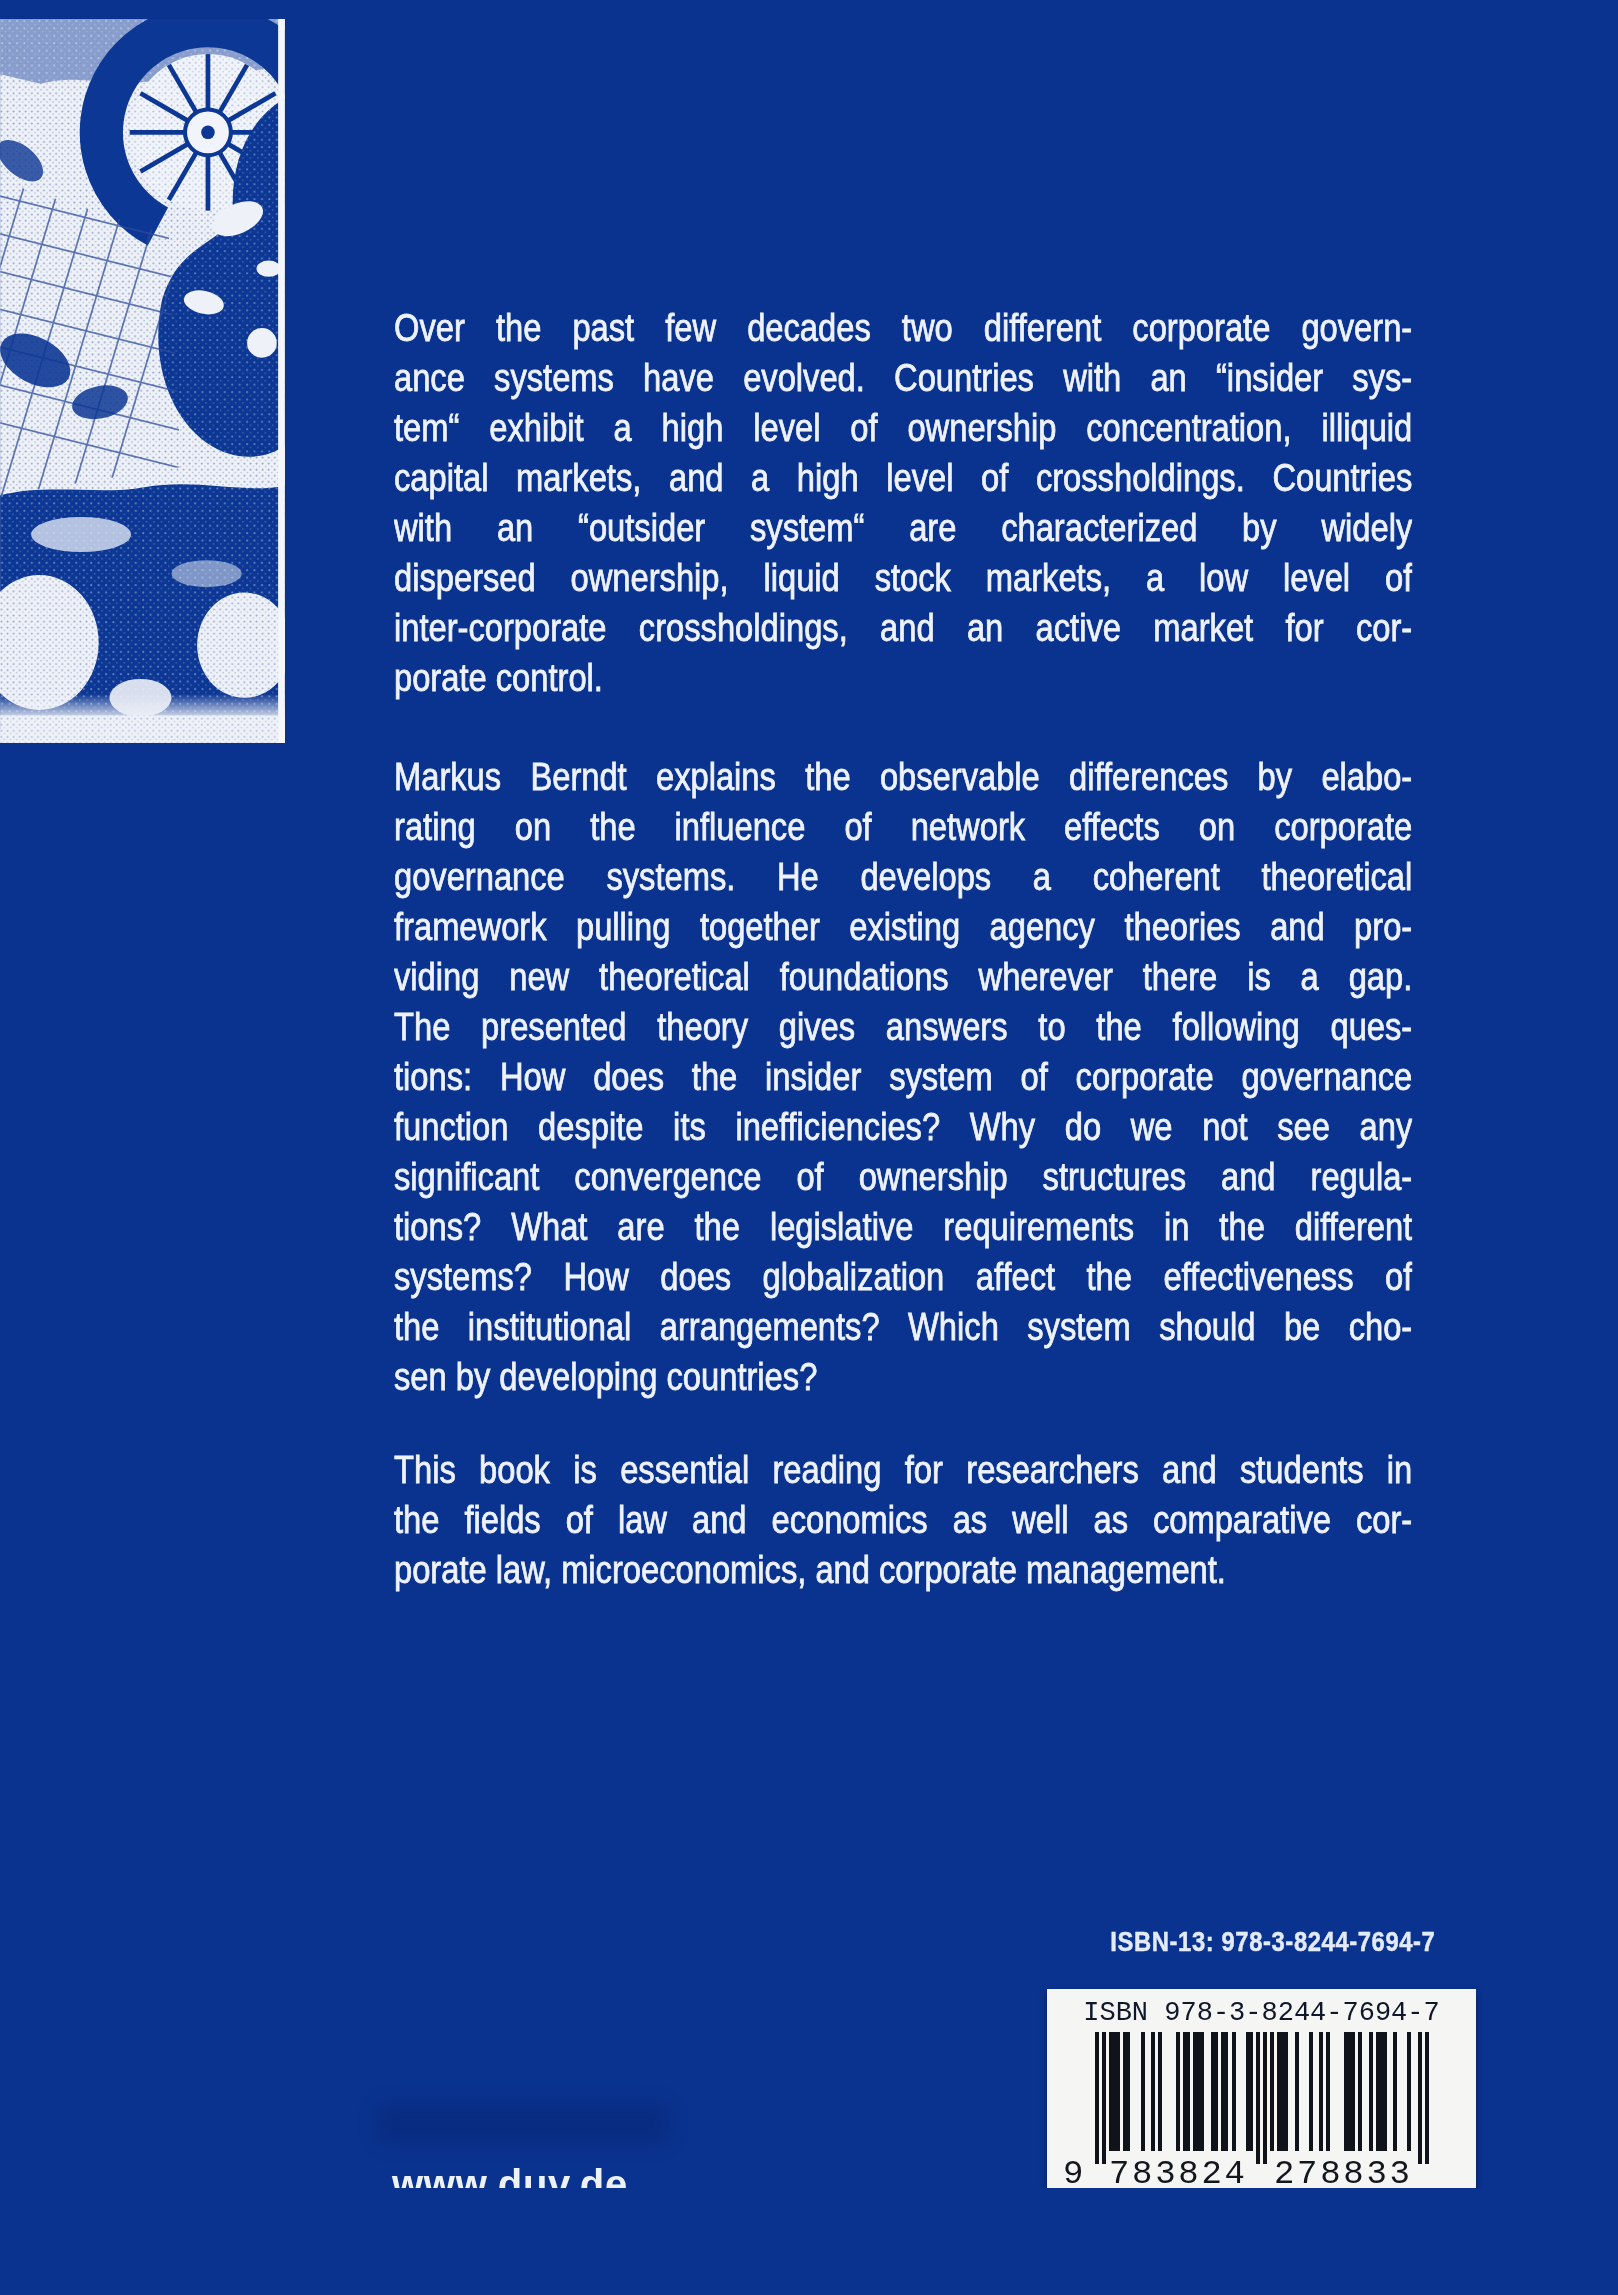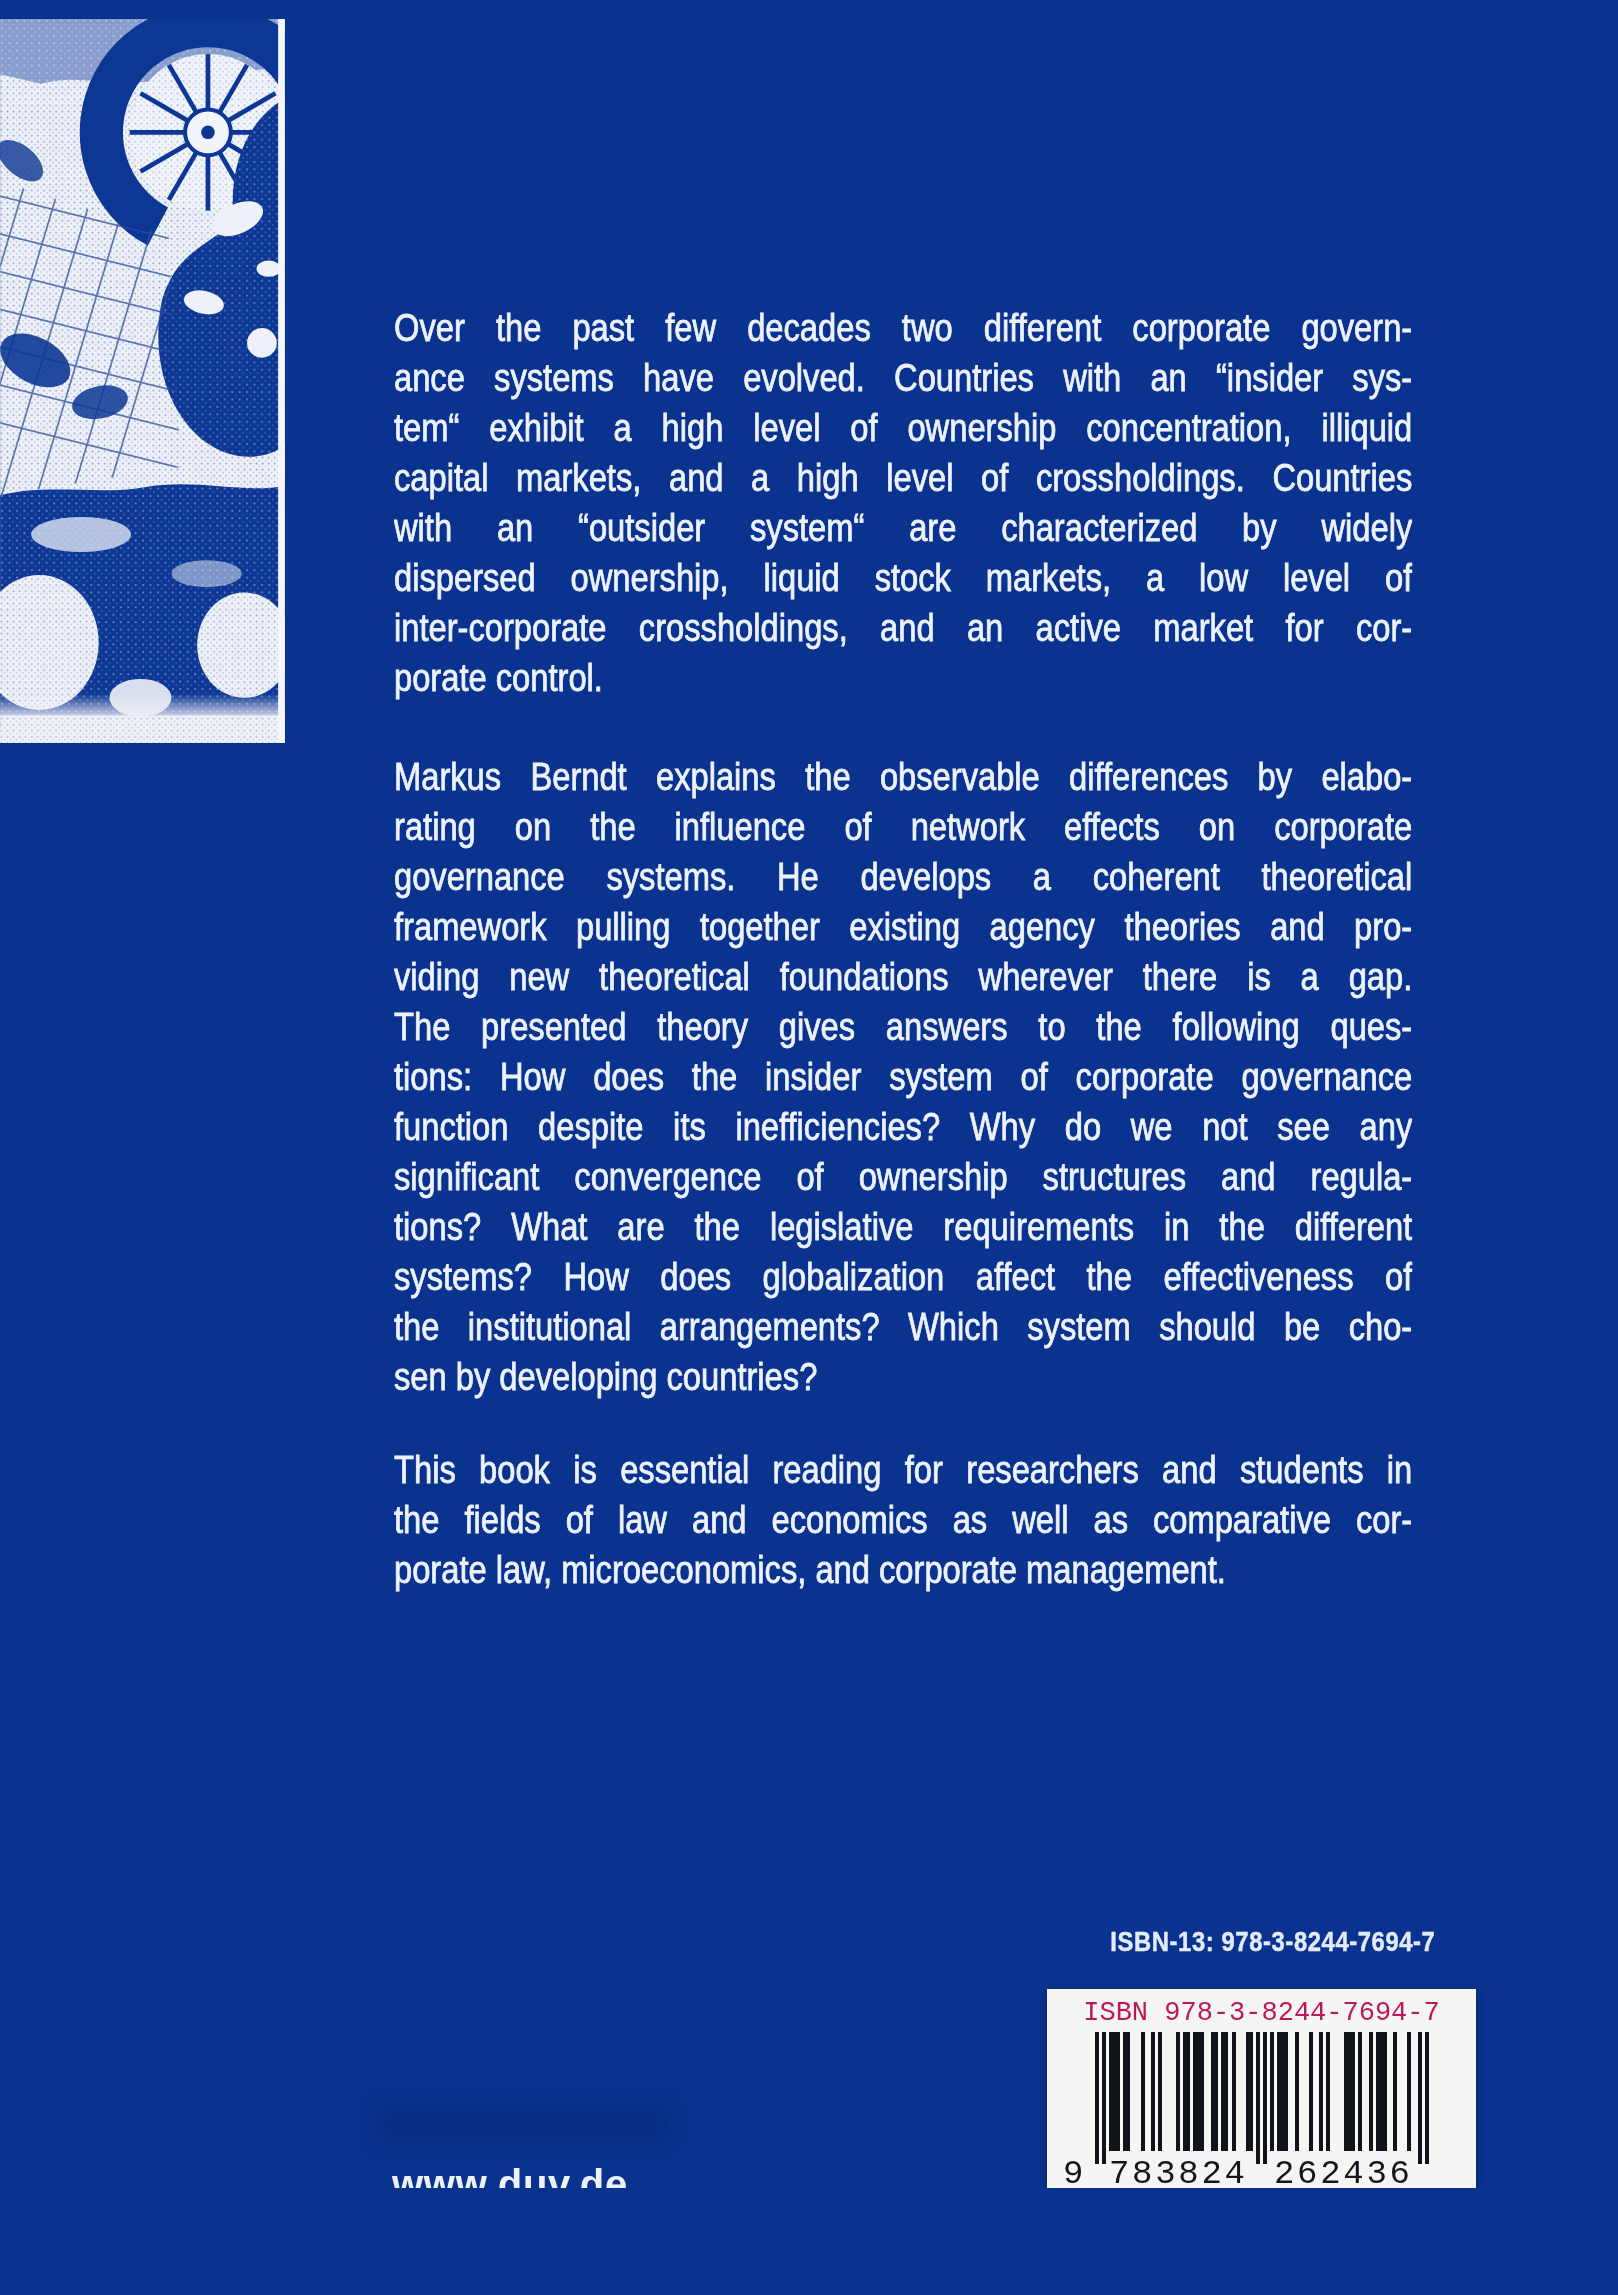--- a/index.html
+++ b/index.html
@@ -27,21 +27,21 @@
     font-size:28px;font-weight:700;letter-spacing:0.7px;
     transform:scaleX(.85);transform-origin:100% 0;
     -webkit-text-stroke:0.5px #e3eaf8;white-space:nowrap;
   }
   .barcode-box{
     position:absolute;left:1047px;top:1970px;width:429px;height:214px;
     background:#f5f6f3;box-shadow:0 3.4px 6.7px rgba(0,5,40,.45);
   }
   .barcode-label{
     position:absolute;top:9.4px;left:0;width:100%;text-align:center;
-    font-family:"Liberation Mono",monospace;font-size:27px;color:#be185d;
+    font-family:"Liberation Mono",monospace;font-size:27px;color:#0f172a;
     white-space:nowrap;
   }
   #barcode-bars{position:absolute;left:48px;top:43px;width:333px;height:132px;}
   .bar{position:absolute;top:0;height:119px;background:#10131a;}
   .bar.guard{height:132px;}
   .bc-digit{
     position:absolute;top:166px;font-family:"Liberation Mono",monospace;
     font-size:34px;color:#13161c;letter-spacing:2.7px;white-space:nowrap;
   }
   #bcd0{left:16px;letter-spacing:0;}
@@ -220,21 +220,21 @@
         <div class="bar" style="left: 263px; width: 3.5px;"></div>
         <div class="bar" style="left: 274px; width: 3.5px;"></div>
         <div class="bar" style="left: 281px; width: 10.5px;"></div>
         <div class="bar" style="left: 298px; width: 3.5px;"></div>
         <div class="bar" style="left: 312px; width: 3.5px;"></div>
         <div class="bar guard" style="left: 323px; width: 3.5px;"></div>
         <div class="bar guard" style="left: 330px; width: 3.5px;"></div>
       </div>
     <span class="bc-digit" id="bcd0">9</span>
     <span class="bc-digit" id="bcd1">783824</span>
-    <span class="bc-digit" id="bcd2">262436</span>
+    <span class="bc-digit" id="bcd2">278833</span>
   </div>
 
   <div class="ghost"></div>
 
   <div class="website">www.duv.de</div>
 
 </div>
 
 
 </body></html>

